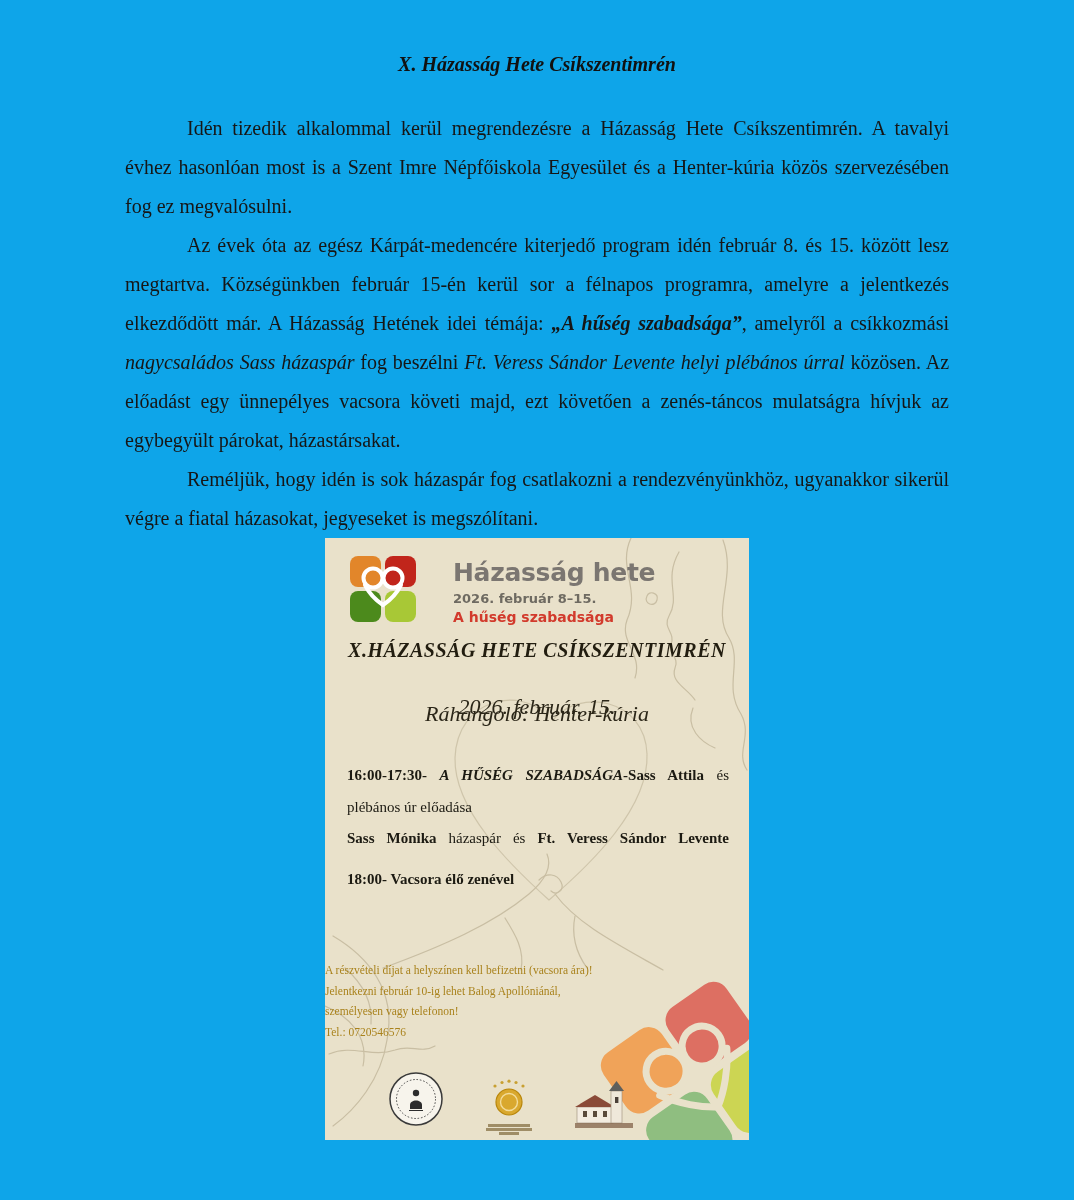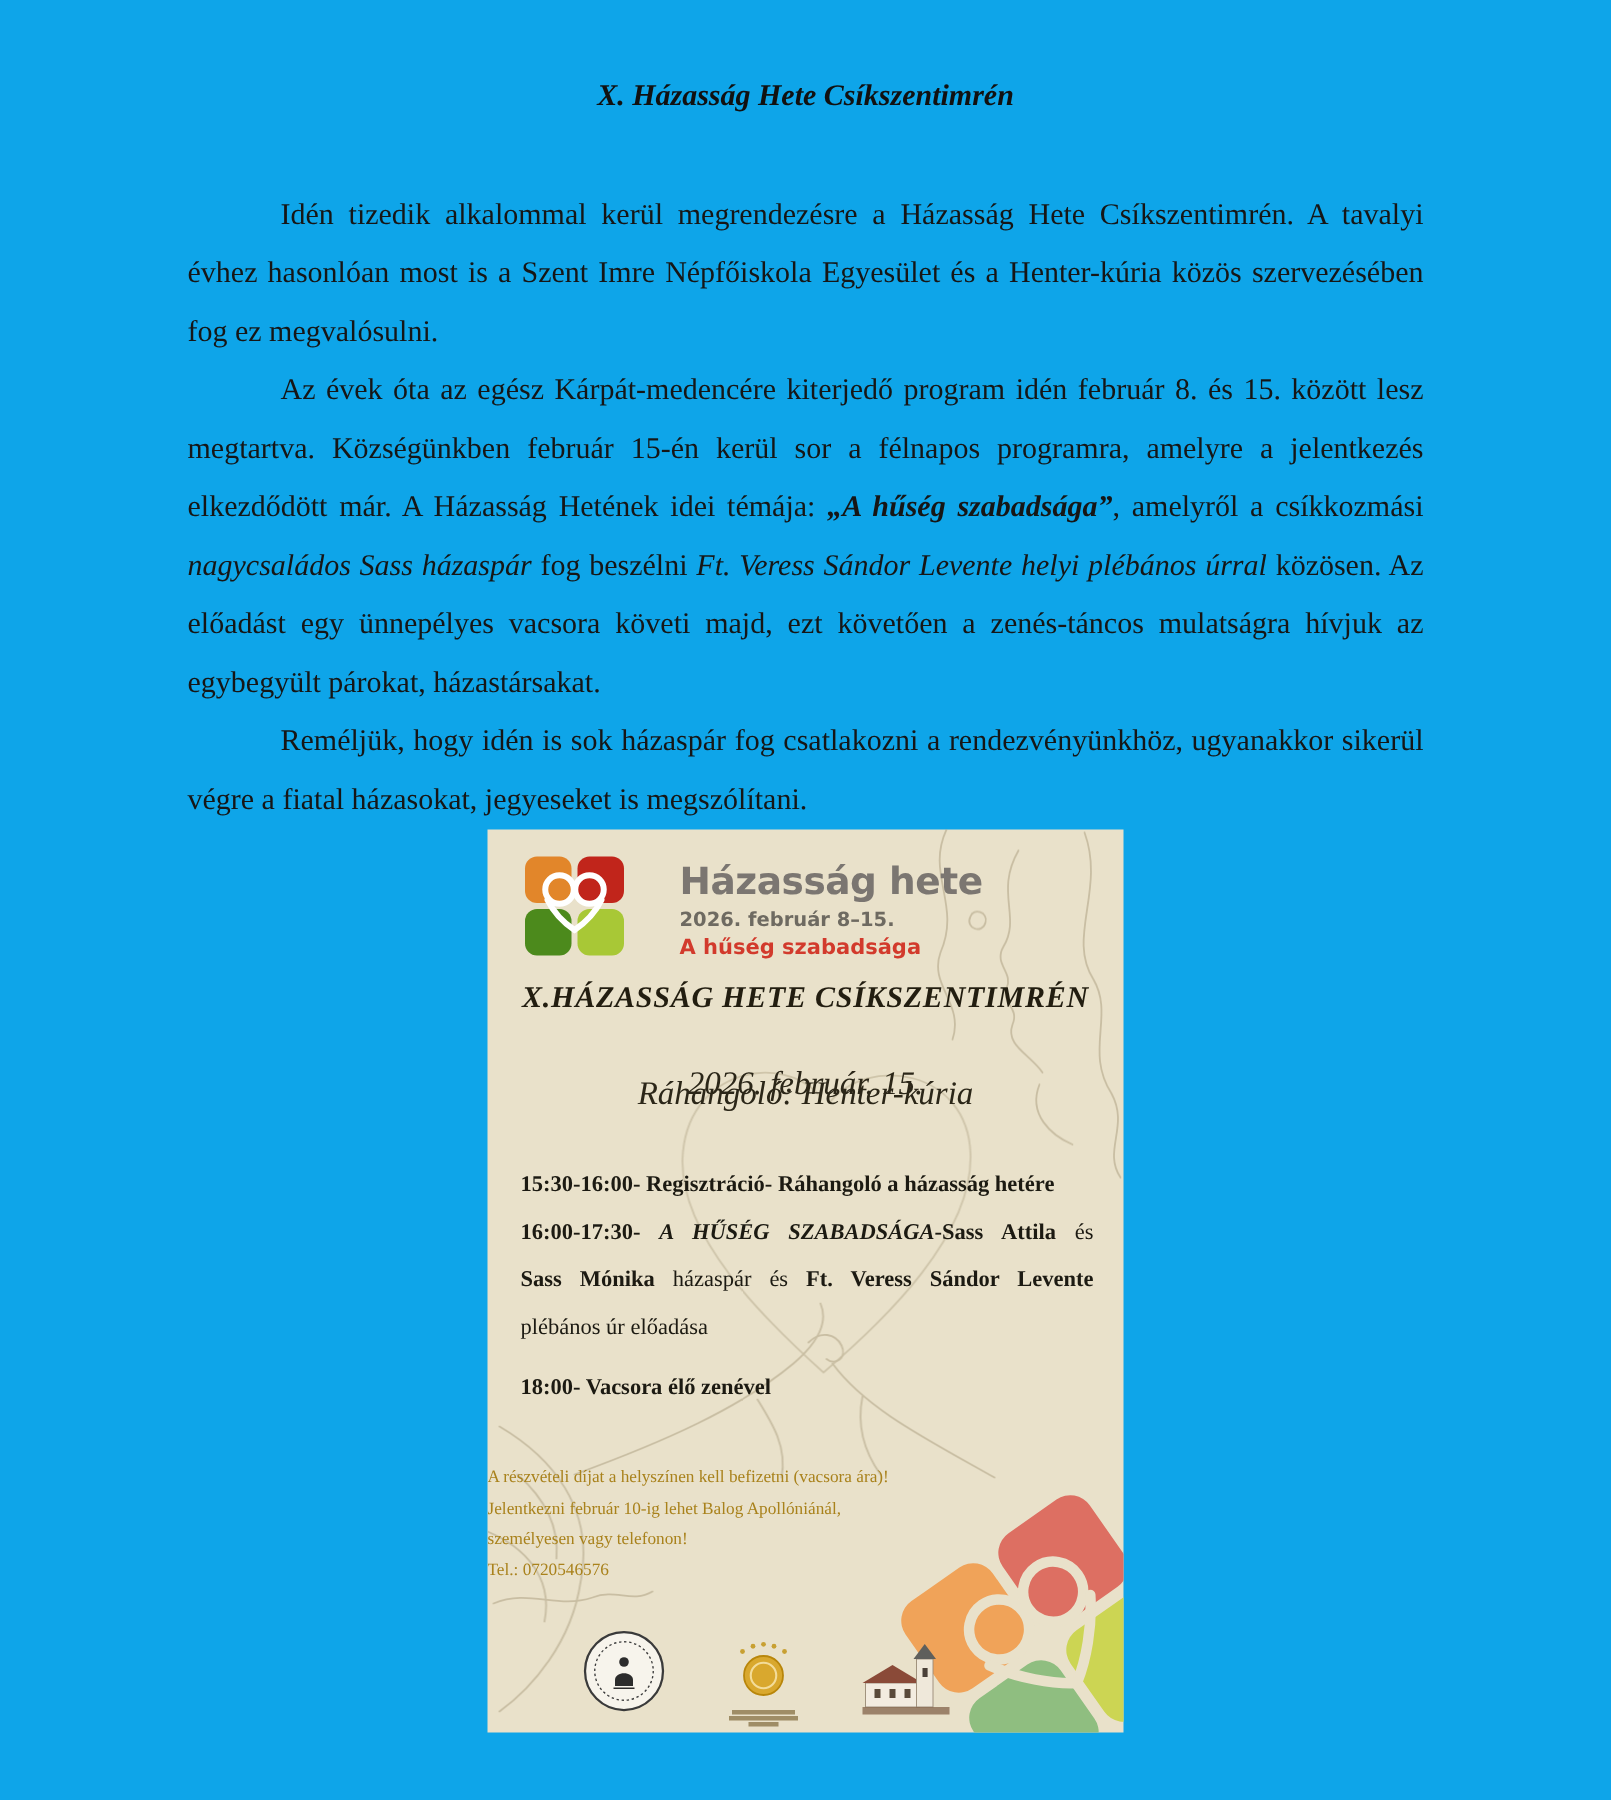--- a/index.html
+++ b/index.html
@@ -1,20 +1,20 @@
 <!DOCTYPE html>
 <html><head>
 <meta charset="utf-8">
 <style>
   html,body{margin:0;padding:0;background:#ffffff;}
   .page{position:relative;width:1074px;height:1200px;background:#0ea5e9;overflow:hidden;
         font-family:"Liberation Serif",serif;color:#141414;}
   .doc-title{margin:0;padding-top:44px;height:40px;line-height:40px;text-align:center;
              font-size:20px;font-weight:bold;font-style:italic;color:#111;}
-  .doc-body{margin:40px 125px 0 125px;}
+  .doc-body{margin:25px 125px 0 125px;}
   .para{margin:0;font-size:20px;line-height:39px;text-align:justify;text-indent:62px;color:#161616;}
   .i{font-style:italic;}
   .bi{font-style:italic;font-weight:bold;}
   .b{font-weight:bold;}
 
   
   .poster{position:relative;width:424px;height:602px;margin:0 auto;background:#e9e1ca;overflow:hidden;}
   .lineart,.big-logo{position:absolute;left:0;top:0;pointer-events:none;}
   .lineart{z-index:1;}
   .big-logo{z-index:2;}
@@ -116,24 +116,23 @@
           <div class="hh-date">2026. február 8–15.</div>
           <div class="hh-slogan">A hűség szabadsága</div>
         </div>
       </div>
 
       <div class="p-heading">X.HÁZASSÁG HETE CSÍKSZENTIMRÉN</div>
       <div class="p-date">2026. február. 15.</div>
       <div class="p-venue">Ráhangoló: Henter-kúria</div>
 
       <div class="schedule">
-        <div class="s-line b">15:30-16:00- Regisztráció- Ráhangoló a házasság hetére</div>
         <div class="s-line s-just"><span class="b">16:00-17:30- </span><span class="bi">A HŰSÉG SZABADSÁGA</span><span class="b">-Sass Attila </span><span>és</span></div>
+        <div class="s-line">plébános úr előadása</div>
         <div class="s-line s-just"><span class="b">Sass Mónika </span><span>házaspár és </span><span class="b">Ft. Veress Sándor Levente</span></div>
-        <div class="s-line">plébános úr előadása</div>
         <div class="s-line b s-last">18:00- Vacsora élő zenével</div>
       </div>
 
       <div class="notice">
         <div>A részvételi díjat a helyszínen kell befizetni (vacsora ára)!</div>
         <div>Jelentkezni február 10-ig lehet Balog Apollóniánál,</div>
         <div>személyesen vagy telefonon!</div>
         <div>Tel.: 0720546576</div>
       </div>
 

